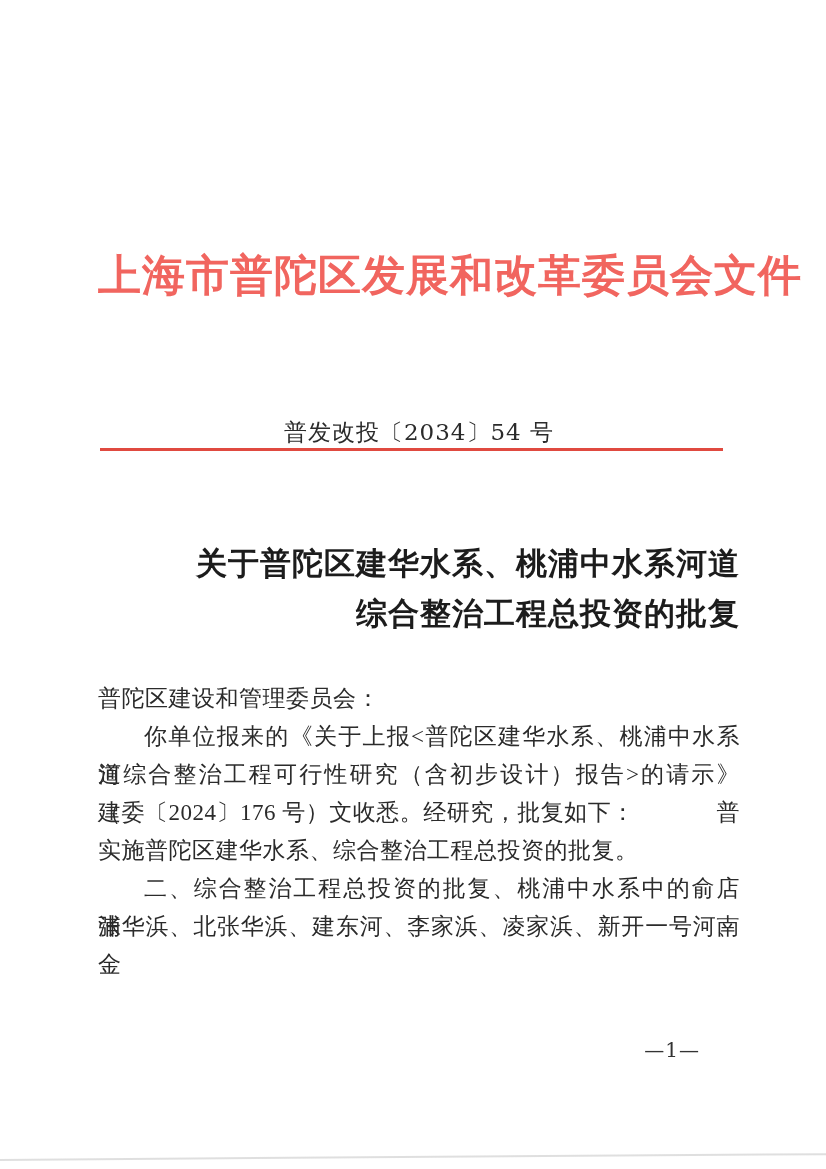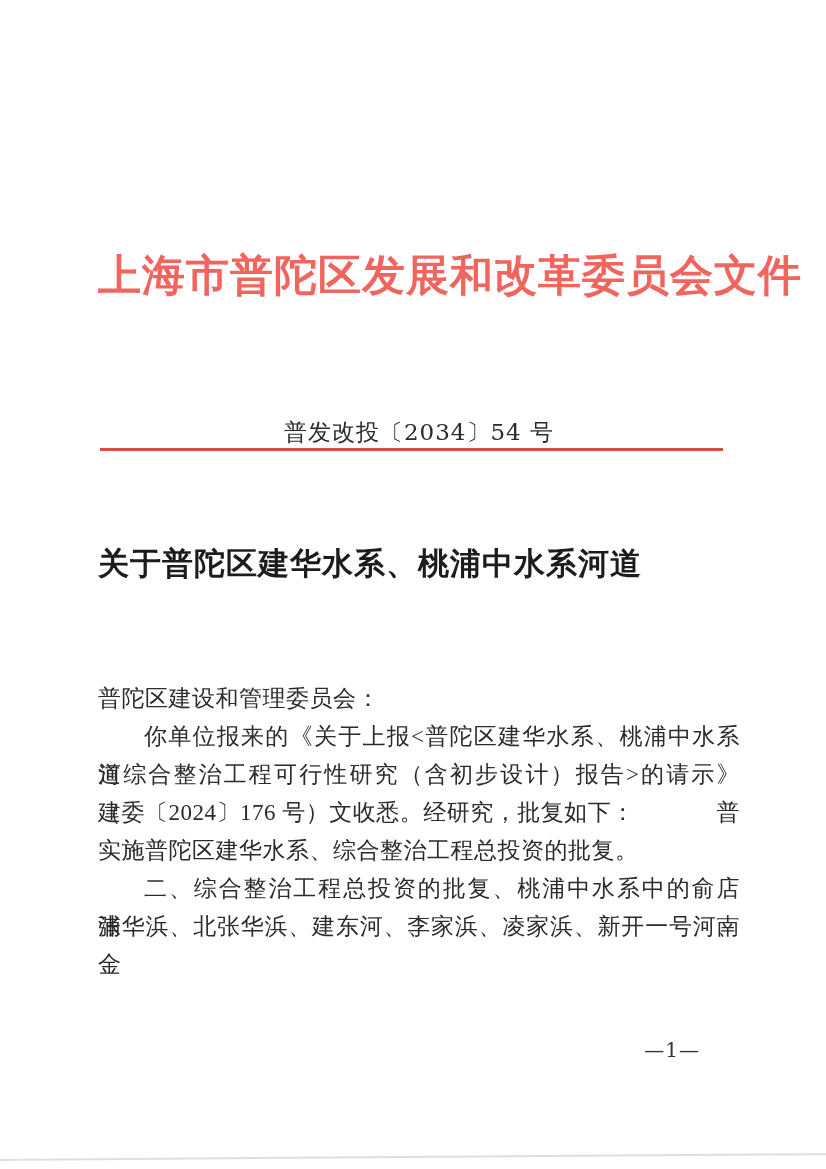--- a/index.html
+++ b/index.html
@@ -54,21 +54,21 @@
     height: 3px;
     background: var(--rule-red, #e04a40);
   }
 
   
   .doc-title {
     position: absolute;
     top: 538px;
     left: 98px;
     width: 642px;
-    text-align: left;
+    text-align: right;
     font-weight: bold;
     font-size: 31px;
     line-height: 50px;
     color: #1c1c1c;
     letter-spacing: 1px;
   }
 
   
   .doc-body {
     position: absolute;
@@ -124,20 +124,21 @@
 <div class="page">
 
   <div class="letterhead">上海市普陀区发展和改革委员会文件</div>
 
   <div class="doc-number">普发改投〔2034〕54 号</div>
 
   <div class="red-rule"></div>
 
   <div class="doc-title">
     <div>关于普陀区建华水系、桃浦中水系河道</div>
+    <div>综合整治工程总投资的批复</div>
   </div>
 
   <div class="doc-body">
     <div class="line">普陀区建设和管理委员会：</div>
     <div class="line indent fill">你单位报来的《关于上报&lt;普陀区建华水系、桃浦中水系河</div>
     <div class="line fill">道综合整治工程可行性研究（含初步设计）报告&gt;的请示》（普</div>
     <div class="line">建委〔2024〕176 号）文收悉。经研究，批复如下：</div>
     <div class="line">实施普陀区建华水系、综合整治工程总投资的批复。</div>
     <div class="line indent fill">二、综合整治工程总投资的批复、桃浦中水系中的俞店浦、南</div>
     <div class="line fill">张华浜、北张华浜、建东河、李家浜、凌家浜、新开一号河、金</div>

